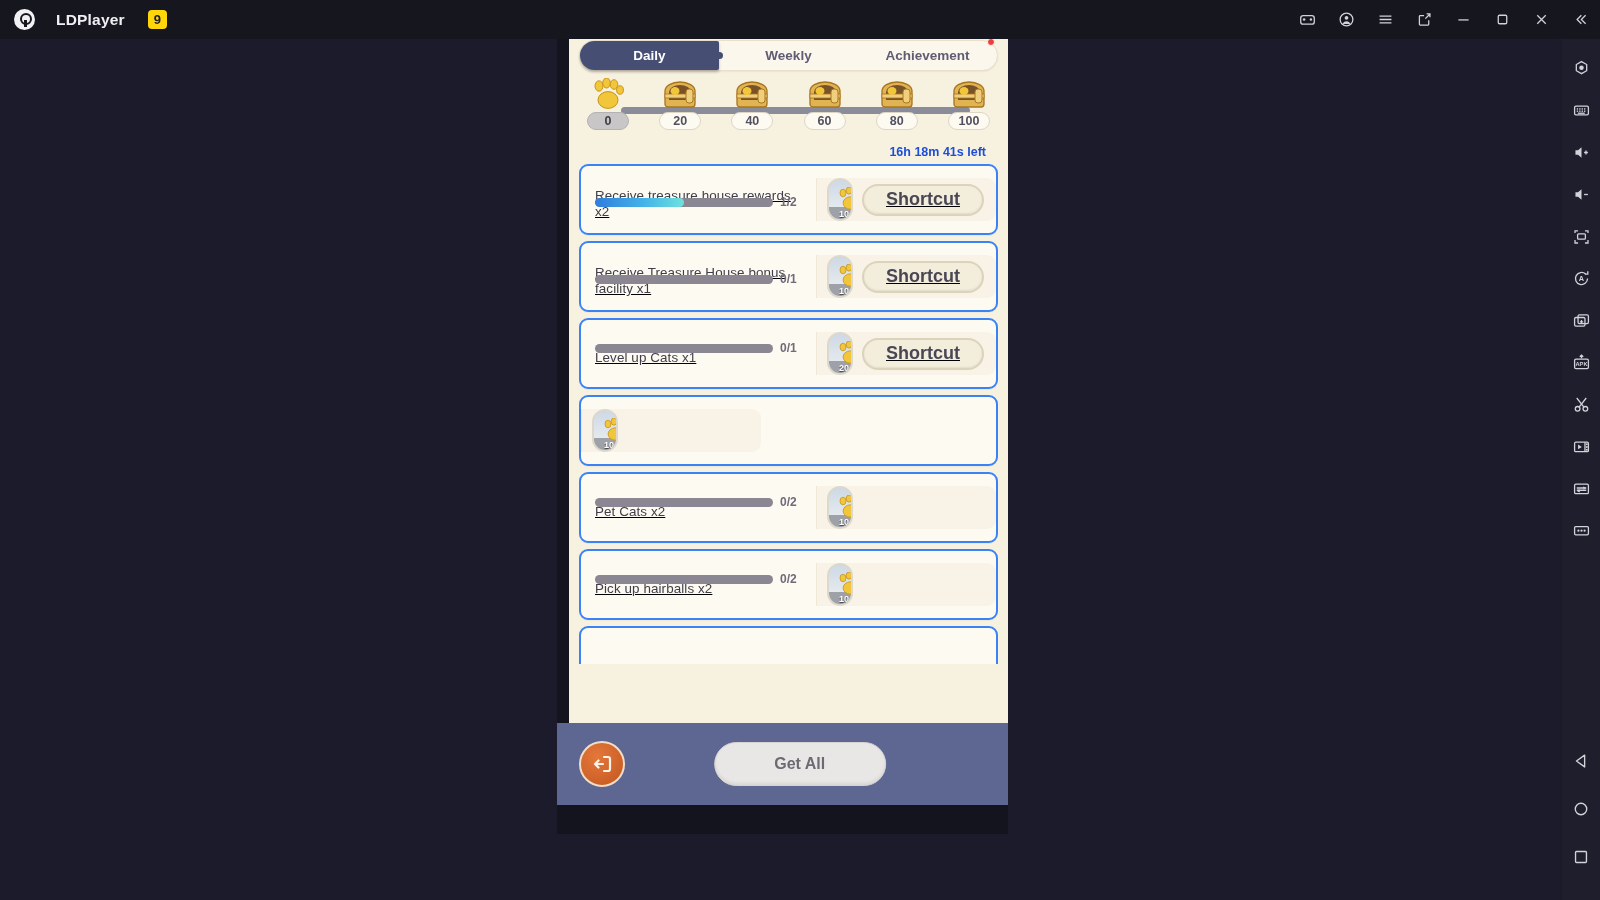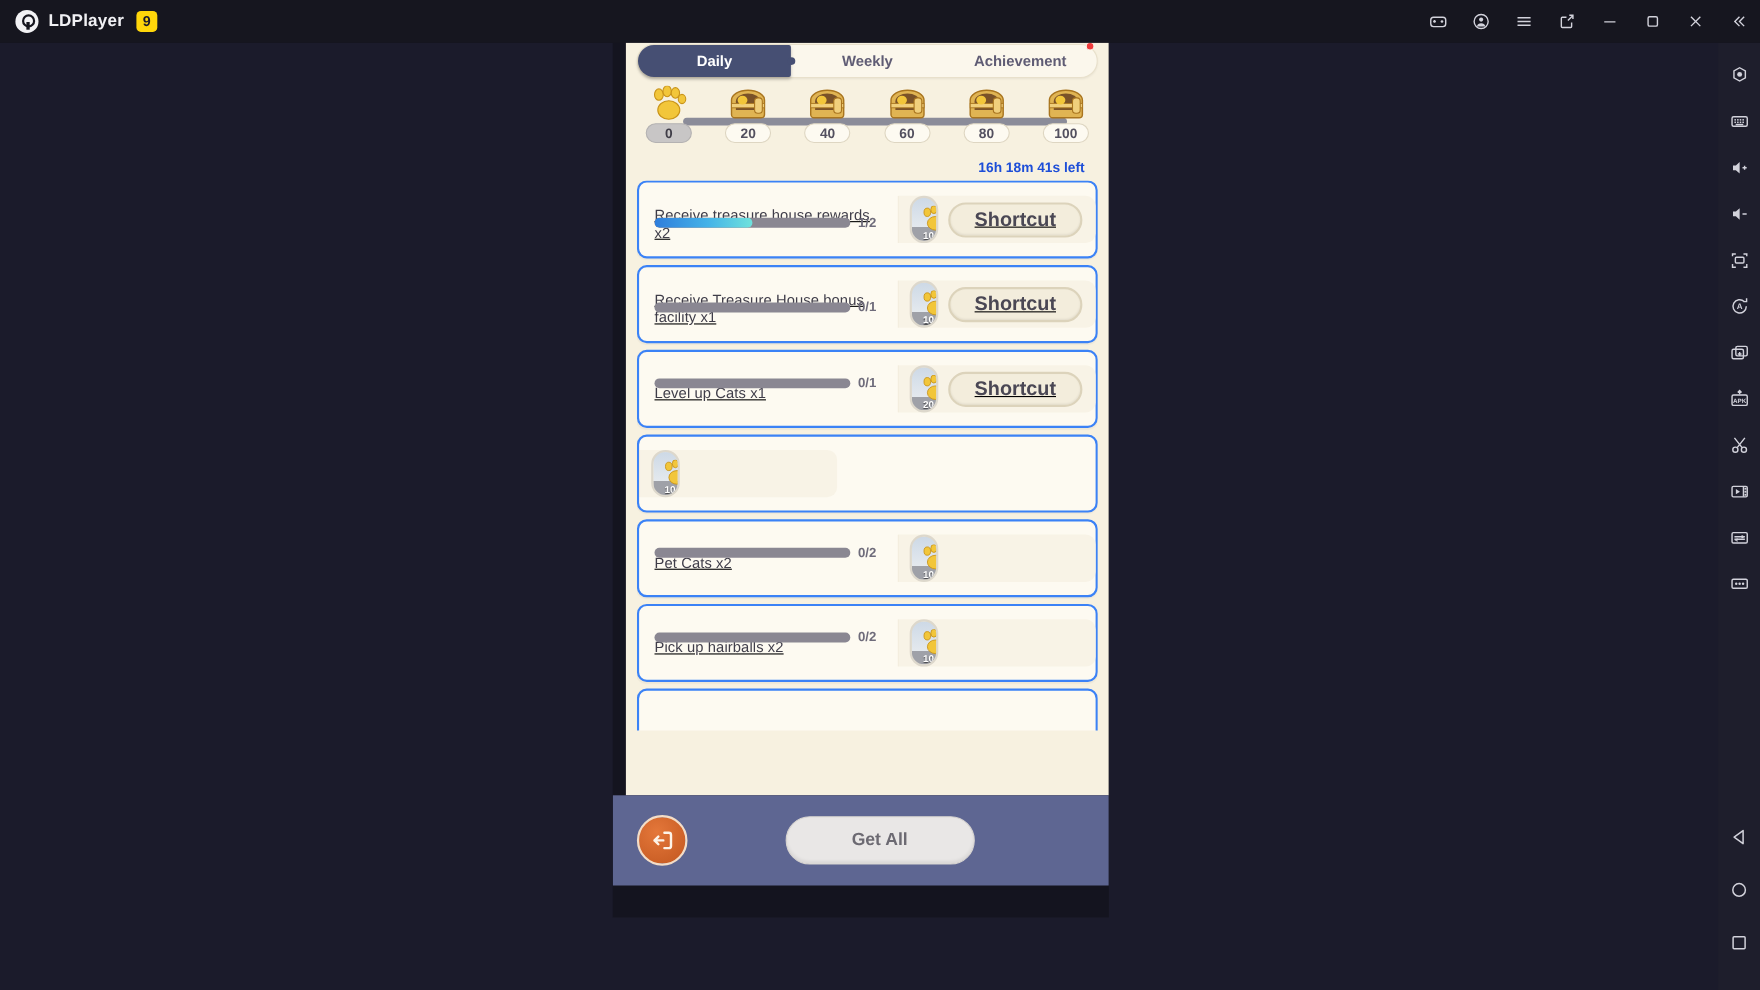--- a/index.html
+++ b/index.html
@@ -14,21 +14,21 @@
   
   .app { position: relative; width: 1600px; height: 900px; background: #1b1b2b; }
 
   .titlebar {
     position: absolute; top: 0; left: 0;
     width: 1600px; height: 39px;
     background: #16161f;
     display: flex; align-items: center;
     z-index: 40;
   }
-  .brand { display: flex; align-items: center; gap: 9px; padding-left: 14px; }
+  .brand { display: flex; align-items: center; gap: 21px; padding-left: 14px; }
   .brand-logo {
     width: 21px; height: 21px; border-radius: 50%;
     background: #f2f2f5; position: relative;
   }
   .brand-logo::after {
     content: ""; position: absolute; left: 6px; top: 4px;
     width: 8px; height: 8px; border-radius: 50%;
     border: 2.5px solid #16161f;
   }
   .brand-logo::before {

